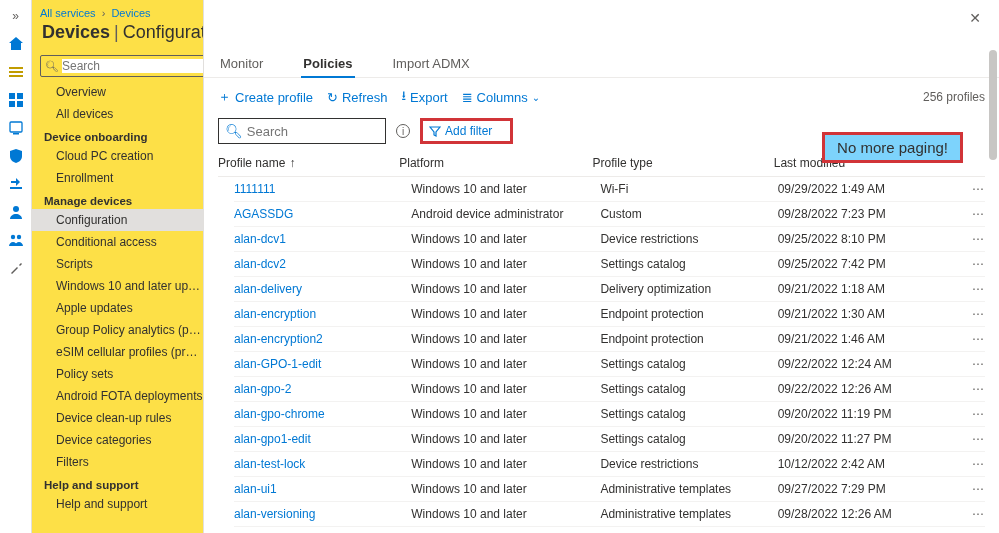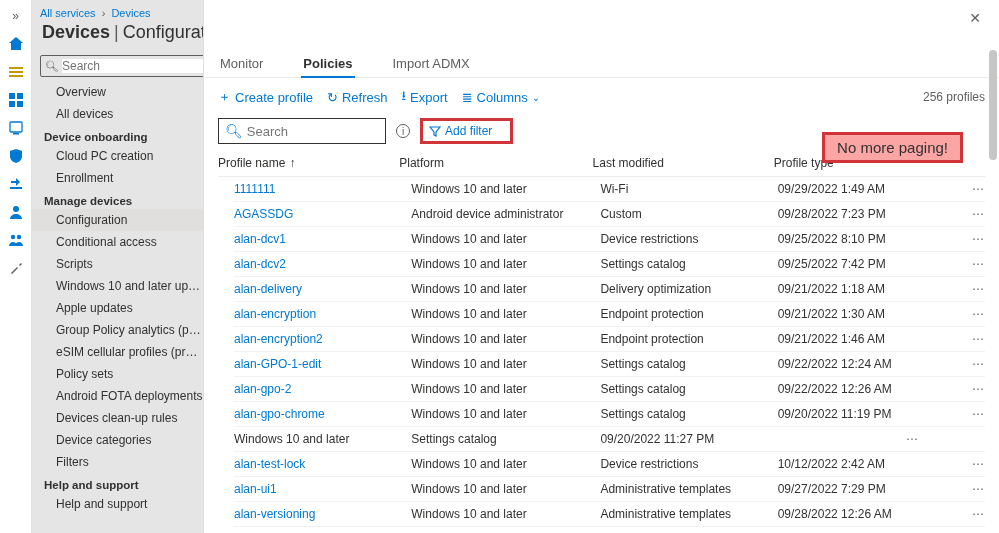--- a/index.html
+++ b/index.html
@@ -1,21 +1,21 @@
 <!DOCTYPE html>
 <html><head>
 <meta charset="utf-8">
 <style>
   * { box-sizing: border-box; margin: 0; padding: 0; }
   body { font-family: "Segoe UI", sans-serif; font-size: 12px; color: #323130; background: #fff; overflow: hidden; }
   .root { display: flex; height: 533px; width: 999px; }
   .rail { width: 32px; background: #fff; border-right: 1px solid #e1dfdd; display: flex; flex-direction: column; align-items: center; padding-top: 6px; gap: 8px; }
   .rail-item { width: 20px; height: 20px; display: flex; align-items: center; justify-content: center; color: #0078d4; cursor: pointer; font-size: 14px; }
   .rail-ellipsis { color: #605e5c; font-size: 12px; }
-  .side { width: 172px; border-right: 1px solid #e1dfdd; display: flex; flex-direction: column; overflow-y: auto; background: #e5e5e5; }
+  .side { width: 172px; border-right: 1px solid #e1dfdd; display: flex; flex-direction: column; overflow-y: auto; background: #fde047; }
   .breadcrumb-sep { color: #605e5c; padding: 0 3px; }
   .page-title { padding: 2px 10px 8px 10px; font-size: 18px; font-weight: 600; color: #323130; display: flex; align-items: baseline; }
   .page-title .sep { font-weight: 300; color: #605e5c; padding: 0 4px; }
   .side-search-row { display: flex; align-items: center; padding: 4px 8px; gap: 6px; }
   .side-search { flex: 1; border: 1px solid #605e5c; border-radius: 2px; display: flex; align-items: center; padding: 2px 4px; height: 22px; }
   .side-search input { border: none; outline: none; flex: 1; font-size: 12px; min-width: 0; }
   .side-group { padding: 6px 0 2px 12px; font-size: 11.5px; font-weight: 600; color: #323130; }
   .side-item { padding: 4px 0 4px 24px; font-size: 12px; color: #323130; cursor: pointer; white-space: nowrap; overflow: hidden; text-overflow: ellipsis; }
   .side-item.active { background: #e1dfdd; }
   .main-wrap { flex: 1; display: flex; flex-direction: column; position: relative; overflow: hidden; }
@@ -31,21 +31,21 @@
   .cmd { display: flex; align-items: center; gap: 4px; color: #0078d4; cursor: pointer; }
   .cmd-icon { font-size: 13px; }
   .profile-count { margin-left: auto; font-size: 12px; color: #605e5c; }
   .filter-row { display: flex; align-items: center; gap: 10px; padding: 2px 14px 6px 14px; }
   .big-search { width: 168px; border: 1px solid #323130; display: flex; align-items: center; padding: 3px 6px; height: 26px; }
   .big-search input { border: none; outline: none; flex: 1; font-size: 13px; min-width: 0; }
   .big-search .mag { color: #0078d4; margin-right: 4px; font-size: 14px; }
   .info-icon { color: #605e5c; font-size: 13px; border: 1px solid #605e5c; border-radius: 50%; width: 14px; height: 14px; display:flex;align-items:center;justify-content:center; font-size:10px;}
   .addfilter-wrap { border: 3px solid #d13438; padding: 3px 18px 3px 6px; display: flex; align-items: flex-start; }
   .addfilter { display: flex; align-items: center; gap: 4px; color: #0078d4; cursor: pointer; font-size: 12px; }
-  .annotation { position: absolute; right: 36px; top: 132px; border: 3px solid #d13438; padding: 4px 12px; font-size: 15px; background: #fca5a5; }
+  .annotation { position: absolute; right: 36px; top: 132px; border: 3px solid #d13438; padding: 4px 12px; font-size: 15px; background: #7dd3fc; }
   .table { flex: 1; overflow-y: auto; padding: 0 14px; }
   .thead, .trow { display: grid; grid-template-columns: 1.2fr 1.3fr 1.2fr 1.2fr 30px; align-items: center; gap: 36px; }
   .thead { border-bottom: 1px solid #edebe9; padding: 6px 0; font-size: 12px; color: #323130; font-weight: 400; }
   .thead .th { cursor: pointer; display: flex; align-items: center; gap: 4px; }
   .trow { padding: 5px 0; border-bottom: 1px solid #f3f2f1; font-size: 12px; margin-left: 16px; }
   .trow .plink { color: #0078d4; cursor: pointer; }
   .trow .more { text-align: right; color: #605e5c; cursor: pointer; letter-spacing: 1px; }
   .scrollbar { position: absolute; right: 2px; top: 50px; bottom: 10px; width: 8px; }
   .scrollbar .thumb { position: absolute; top: 0; width: 8px; height: 110px; background: #c8c6c4; border-radius: 4px; }
   svg { display: block; }
@@ -144,21 +144,21 @@
         <div class="side-group">Manage devices</div>
         <div class="side-item active">Configuration</div>
         <div class="side-item">Conditional access</div>
         <div class="side-item">Scripts</div>
         <div class="side-item">Windows 10 and later updates</div>
         <div class="side-item">Apple updates</div>
         <div class="side-item">Group Policy analytics (preview)</div>
         <div class="side-item">eSIM cellular profiles (preview)</div>
         <div class="side-item">Policy sets</div>
         <div class="side-item">Android FOTA deployments</div>
-        <div class="side-item">Devices clean-up rules</div>
+        <div class="side-item">Device clean-up rules</div>
         <div class="side-item">Device categories</div>
         <div class="side-item">Filters</div>
         <div class="side-group">Help and support</div>
         <div class="side-item">Help and support</div>
       </div>
   </div>
 
   <div class="main-wrap">
     <div class="title-row" style="position:absolute;right:0;top:4px;">
       <div></div>
@@ -212,22 +212,22 @@
 
     <div class="annotation">No more paging!</div>
 
     <div class="table">
       <div class="thead">
         <div class="th">
             <span>Profile name</span> 
             <span>↑</span>
           </div>
         <div class="th">Platform</div>
+        <div class="th">Profile type</div>
         <div class="th">Last modified</div>
-        <div class="th">Profile type</div>
         <div></div>
       </div>
       <div id="tbody">
           <div class="trow">
             <div class="plink">1111111</div>
             <div>Windows 10 and later</div>
             <div>Wi-Fi</div>
             <div>09/29/2022 1:49 AM</div>
             <div class="more">⋯</div>
           </div>
@@ -288,20 +288,21 @@
             <div class="more">⋯</div>
           </div>
           <div class="trow">
             <div class="plink">alan-gpo-chrome</div>
             <div>Windows 10 and later</div>
             <div>Settings catalog</div>
             <div>09/20/2022 11:19 PM</div>
             <div class="more">⋯</div>
           </div>
           <div class="trow">
+            <div class="plink">alan-gpo1-edit</div>
             <div>Windows 10 and later</div>
             <div>Settings catalog</div>
             <div>09/20/2022 11:27 PM</div>
             <div class="more">⋯</div>
           </div>
           <div class="trow">
             <div class="plink">alan-test-lock</div>
             <div>Windows 10 and later</div>
             <div>Device restrictions</div>
             <div>10/12/2022 2:42 AM</div>

